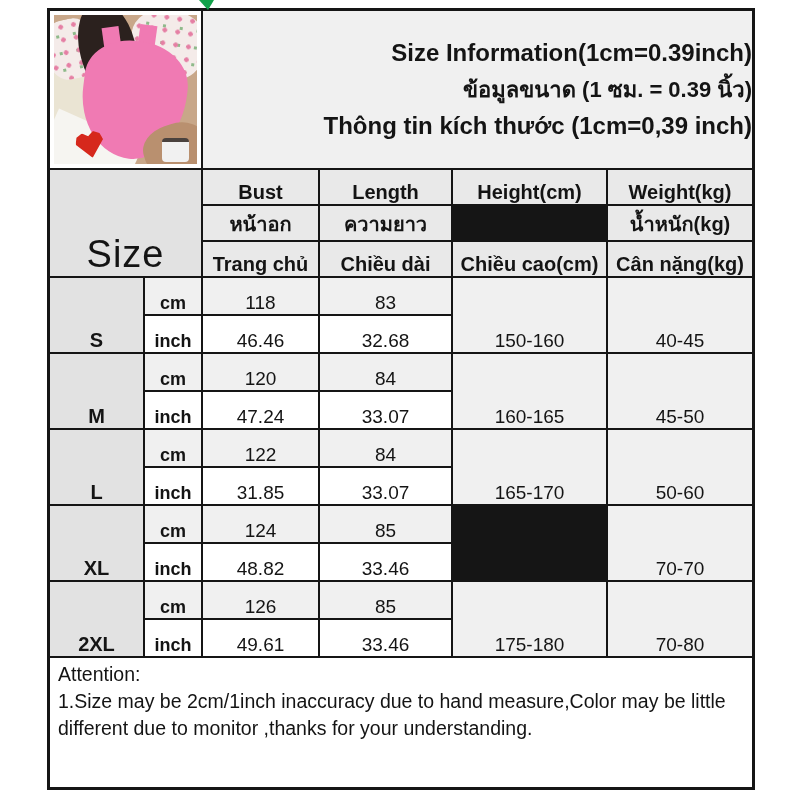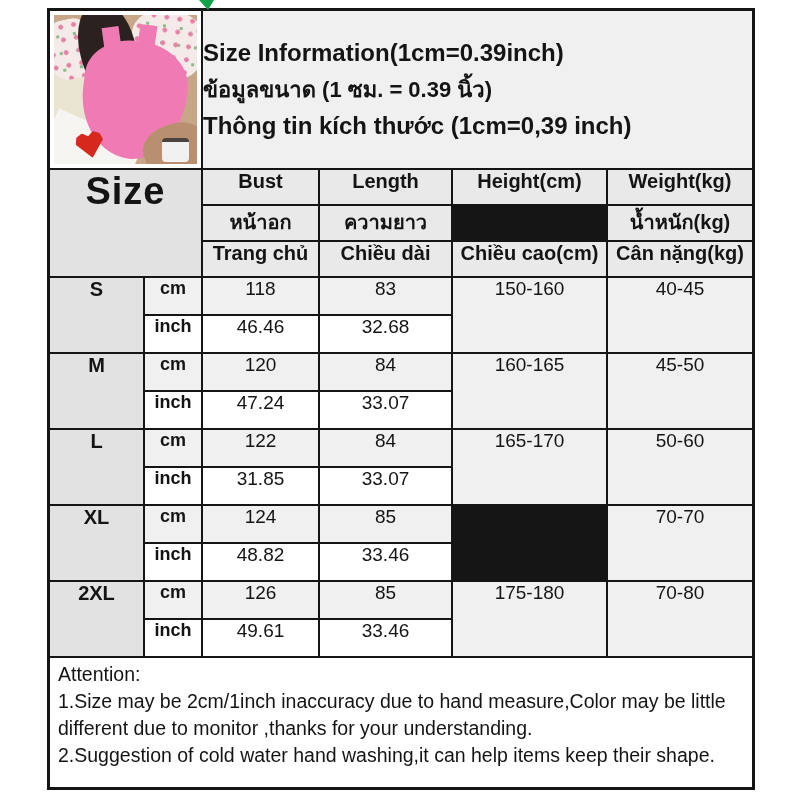--- a/index.html
+++ b/index.html
@@ -13,29 +13,29 @@
   }
   .size-table{
     position:absolute;left:47px;top:8px;
     display:grid;
     grid-template-columns:93px 56px 115px 131px 153px 144px;
     grid-template-rows:157px 34px 34px 34px repeat(10,36px) 129px;
     gap:2px;
     background:#151515;
     border:3px solid #151515;
   }
-  .c{display:flex;align-items:flex-start;justify-content:center;text-align:center;}
+  .c{display:flex;align-items:flex-end;justify-content:center;text-align:center;}
   .bgA{background:#e2e2e2;}
   .bgB{background:#e9e9e9;}
   .bgC{background:#f0f0f0;}
   .bgW{background:#ffffff;}
   .t1{font-size:24px;font-weight:bold;}
   .t2{font-size:22px;font-weight:bold;}
   .titlebox{flex-direction:column;gap:8px;line-height:1.25;}
-  .size-big{font-size:38px;font-weight:bold;letter-spacing:1px;}
+  .size-big{font-size:38px;font-weight:normal;letter-spacing:1px;}
   .hdr{font-size:20px;font-weight:bold;}
   .val{font-size:19px;font-weight:normal;}
   .unit{font-size:18px;font-weight:bold;}
   .szl{font-size:20px;font-weight:bold;}
   .attention{
     display:block;text-align:left;
     padding:3px 8px;font-size:19.5px;line-height:27px;font-weight:400;
   }
   
   .corner-flag{
@@ -154,20 +154,19 @@
     <div class="c bgC val" style="grid-area:13/5/15/6">175-180</div>
     <div class="c bgC val" style="grid-area:13/6/15/7">70-80</div>
     <div class="c bgW unit" style="grid-area:14/2/15/3">inch</div>
     <div class="c bgW val" style="grid-area:14/3/15/4">49.61</div>
     <div class="c bgW val" style="grid-area:14/4/15/5">33.46</div>
 
     <div class="bgW attention" style="grid-area:15/1/16/7">
       <div>Attention:</div>
       <div>1.Size may be 2cm/1inch inaccuracy due to hand measure,Color may be little</div>
       <div>different due to monitor ,thanks for your understanding.</div>
-      <div>2.Suggestion of cold water hand washing,it can help items keep their shape.</div>
     </div>
 
   </div>
 
   <div class="corner-flag"></div>
 
 </div>
 
 </body></html>

